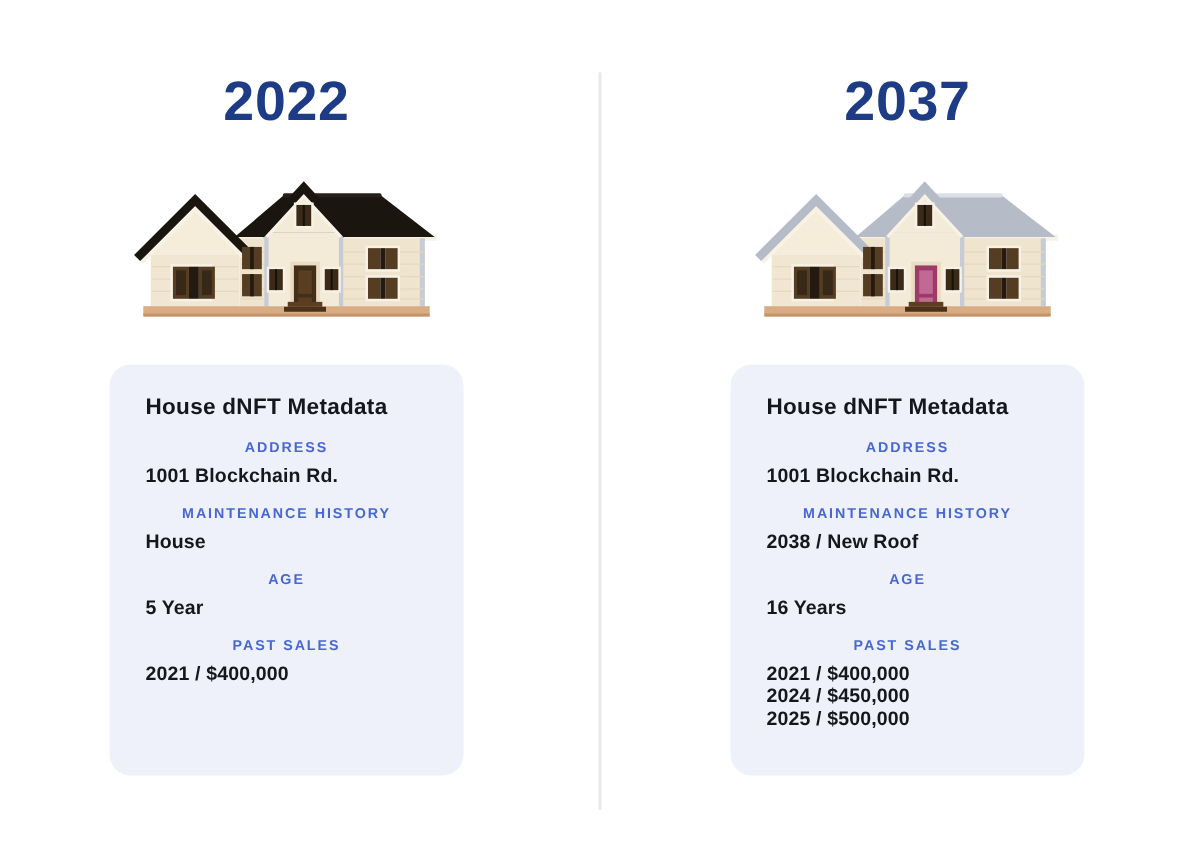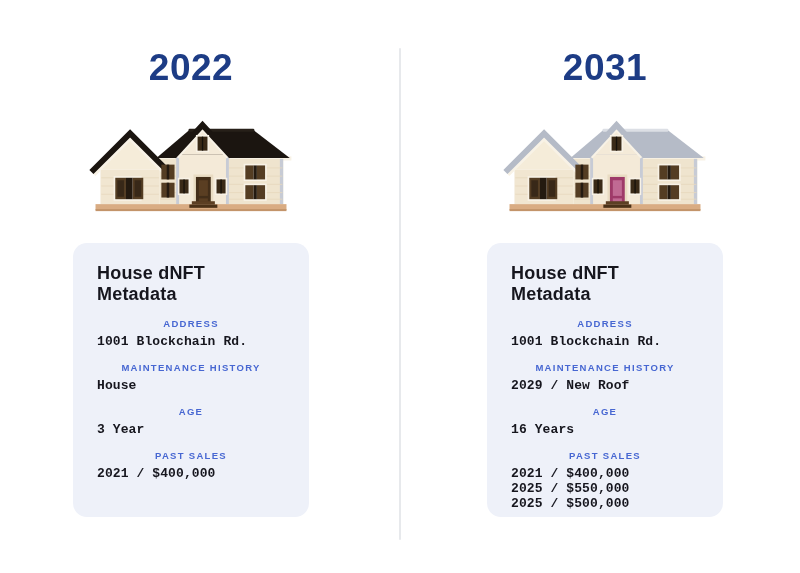--- a/index.html
+++ b/index.html
@@ -29,33 +29,33 @@
   .roof-stroke{stroke:var(--roof);fill:none;}
   .ridge-part{fill:var(--ridge);}
   .door-part{fill:var(--door);}
   .door-panel-part{fill:var(--door-panel);}
   .card{
     position:absolute;top:243px;left:0;width:236px;height:274px;
     box-sizing:border-box;padding:16px 24px;
     background:var(--cardbg,#eef1f9);border-radius:14px;
   }
   .card-title{
-    margin:4px 0 0;font-size:18px;font-weight:bold;
+    margin:4px 0 0;font-size:15px;font-weight:bold;
     color:var(--text,#16161e);letter-spacing:0.2px;
   }
   .field{margin-top:13px;}
   .label{
     font-size:9.5px;font-weight:bold;color:var(--label,#4767d2);
     letter-spacing:1.3px;
     text-align:center;
   }
   .values{margin-top:5px;}
   .value{
     font-size:13px;font-weight:bold;color:var(--text,#16161e);
-    line-height:15px;letter-spacing:0.1px;font-family:Liberation Mono, monospace;
+    line-height:15px;letter-spacing:0.1px;
   }
 </style>
 </head>
 <body style="--pagebg: #ffffff; --divider: #e7e9ec; --heading: #1d3c85; --label: #4767d2; --text: #16161e; --cardbg: #eef1f9;">
 
 <div class="divider"></div>
 <div id="columns">
     <section class="column col-left" style="--roof: #1b1510; --ridge: #272019; --door: #432e19; --door-panel: #5a3e22;">
     <div class="inner">
       <h2 class="year">2022</h2>
@@ -158,36 +158,36 @@
   </div>
             <div class="field">
     <div class="label">MAINTENANCE HISTORY</div>
     <div class="values">
                 <div class="value">House</div>
               </div>
   </div>
             <div class="field">
     <div class="label">AGE</div>
     <div class="values">
-                <div class="value">3 Year</div>
+                <div class="value">5 Year</div>
               </div>
   </div>
             <div class="field">
     <div class="label">PAST SALES</div>
     <div class="values">
                 <div class="value">2021 / $400,000</div>
               </div>
   </div>
           </div>
       </div>
     </div>
   </section>
     <section class="column col-right" style="--roof: #b5bbc7; --ridge: #dcdfe5; --door: #9e3a69; --door-panel: #c06a93;">
     <div class="inner">
-      <h2 class="year">2031</h2>
+      <h2 class="year">2037</h2>
       <div class="house">
         <svg viewBox="0 0 260 130" xmlns="http://www.w3.org/2000/svg">
 
           <g>
             <rect x="86" y="60" width="166" height="5" fill="#f8f2e6"></rect>
             <polygon class="roof-fill" points="88,62 128,28 206,28 250,62"></polygon>
             <rect class="ridge-part" x="127" y="26.5" width="80" height="3.5" rx="1.5"></rect>
           </g>
 
           <g>
@@ -274,34 +274,34 @@
         <div class="fields">
             <div class="field">
     <div class="label">ADDRESS</div>
     <div class="values">
                 <div class="value">1001 Blockchain Rd.</div>
               </div>
   </div>
             <div class="field">
     <div class="label">MAINTENANCE HISTORY</div>
     <div class="values">
-                <div class="value">2029 / New Roof</div>
+                <div class="value">2038 / New Roof</div>
               </div>
   </div>
             <div class="field">
     <div class="label">AGE</div>
     <div class="values">
                 <div class="value">16 Years</div>
               </div>
   </div>
             <div class="field">
     <div class="label">PAST SALES</div>
     <div class="values">
                 <div class="value">2021 / $400,000</div>
-                <div class="value">2025 / $550,000</div>
+                <div class="value">2024 / $450,000</div>
                 <div class="value">2025 / $500,000</div>
               </div>
   </div>
           </div>
       </div>
     </div>
   </section>
   </div>
 
 </body></html>

